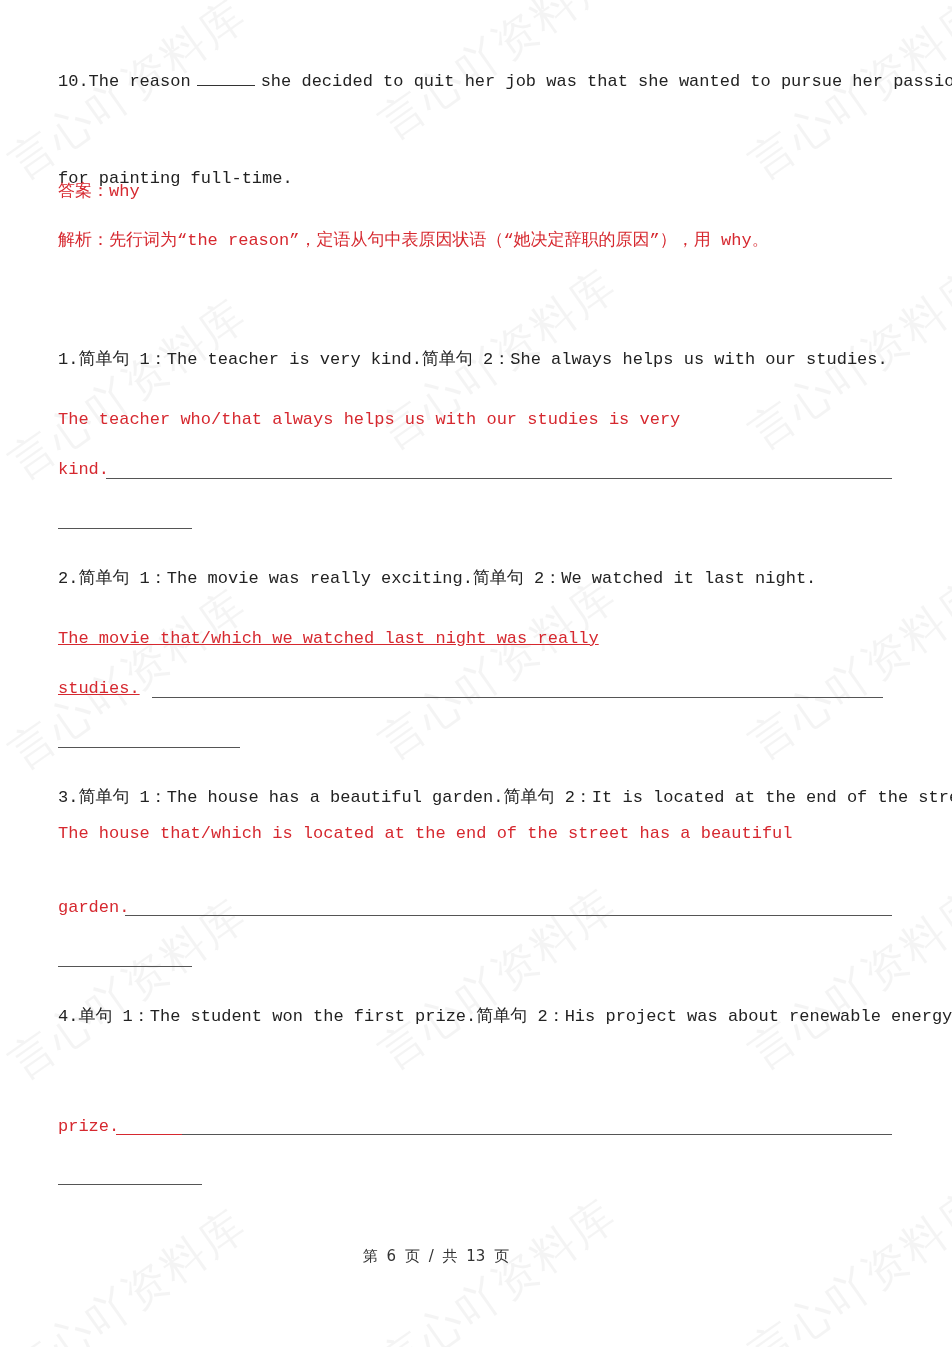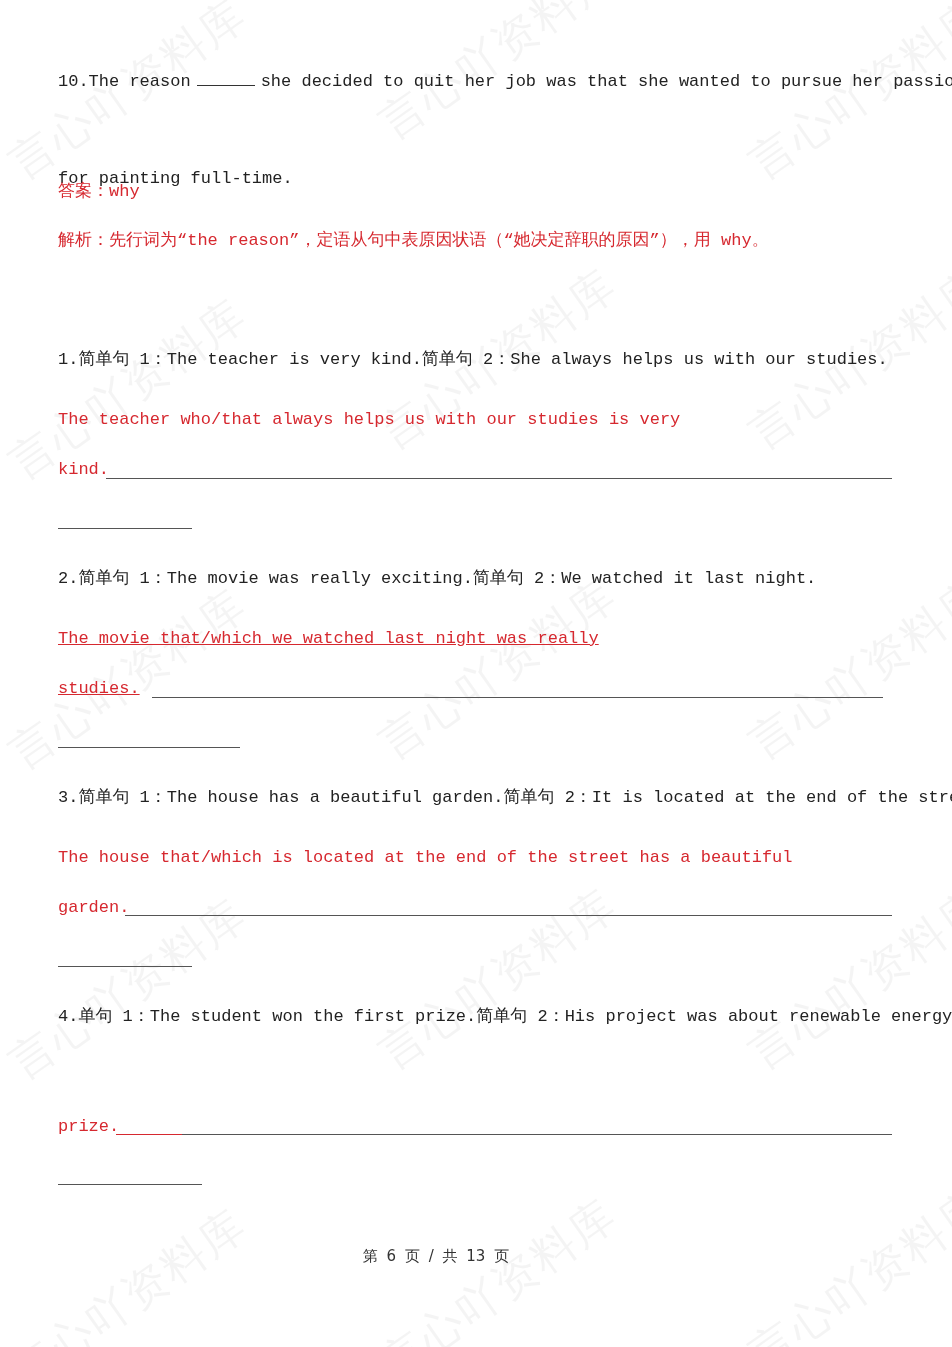--- a/index.html
+++ b/index.html
@@ -56,21 +56,21 @@
   <div class="rule" style="left:106px;top:478px;width:786px;"></div>
   <div class="rule" style="left:58px;top:528px;width:134px;"></div>
 
   <div class="line" style="top:568px;">2.简单句 1：The movie was really exciting.简单句 2：We watched it last night.</div>
   <div class="line red u-red" style="top:628px;">The movie  that/which  we watched last night was really </div>
   <div class="line red u-red" style="top:678px;">studies.</div>
   <div class="rule" style="left:152px;top:697px;width:731px;"></div>
   <div class="rule" style="left:58px;top:747px;width:182px;"></div>
 
   <div class="line" style="top:787px;">3.简单句 1：The house has a beautiful garden.简单句 2：It is located at the end of the street.</div>
-  <div class="line red" style="top:847px;">The house  that/which  is located at the end of the street has a beautiful</div>
+  <div class="line red" style="top:823px;">The house  that/which  is located at the end of the street has a beautiful</div>
   <div class="line red" style="top:897px;">garden.</div>
   <div class="rule" style="left:125px;top:915px;width:767px;"></div>
   <div class="rule" style="left:58px;top:966px;width:134px;"></div>
 
   <div class="line" style="top:1006px;">4.单句 1：The student won the first prize.简单句 2：His project was about renewable energy.</div>
   <div class="line red" style="top:1116px;">prize.</div>
   <div class="rule red-rule" style="left:116px;top:1134px;width:66px;"></div>
   <div class="rule" style="left:182px;top:1134px;width:710px;"></div>
   <div class="rule" style="left:58px;top:1184px;width:144px;"></div>
 

